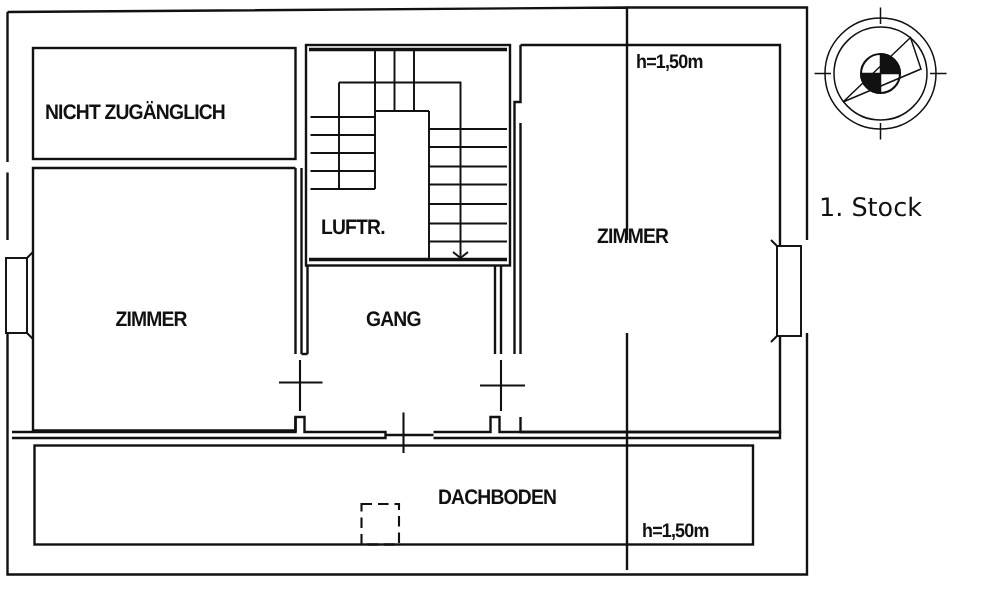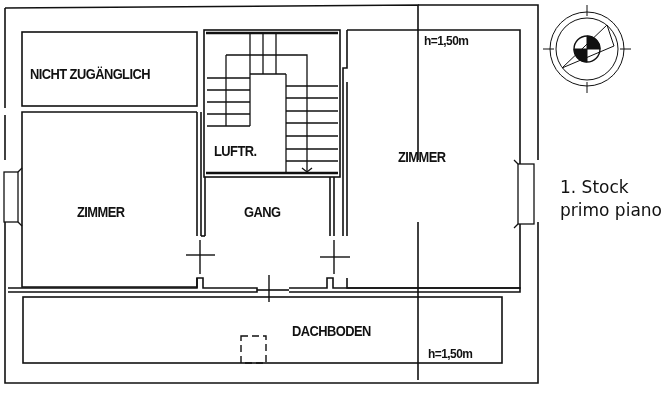--- a/index.html
+++ b/index.html
@@ -111,16 +111,15 @@
 
 <div class="lbl" style="left:30px;top:66px;">NICHT ZUGÄNGLICH</div>
 <div class="lbl" style="left:214px;top:143px;">LUFTR.</div>
 <div class="lbl" style="left:77px;top:204px;">ZIMMER</div>
 <div class="lbl" style="left:398px;top:149px;">ZIMMER</div>
 <div class="lbl" style="left:244px;top:204px;">GANG</div>
 <div class="lbl" style="left:292px;top:323px;">DACHBODEN</div>
 <div class="lbl small" style="left:424px;top:33px;">h=1,50m</div>
 <div class="lbl small" style="left:428px;top:346px;">h=1,50m</div>
 
-<div class="side" style="left:560px;top:128px;margin-top:48px;">
+<div class="side" style="left:546px;top:128px;">
   <div>1. Stock</div>
-  <div>primo piano</div>
 </div>
 
 </body></html>

